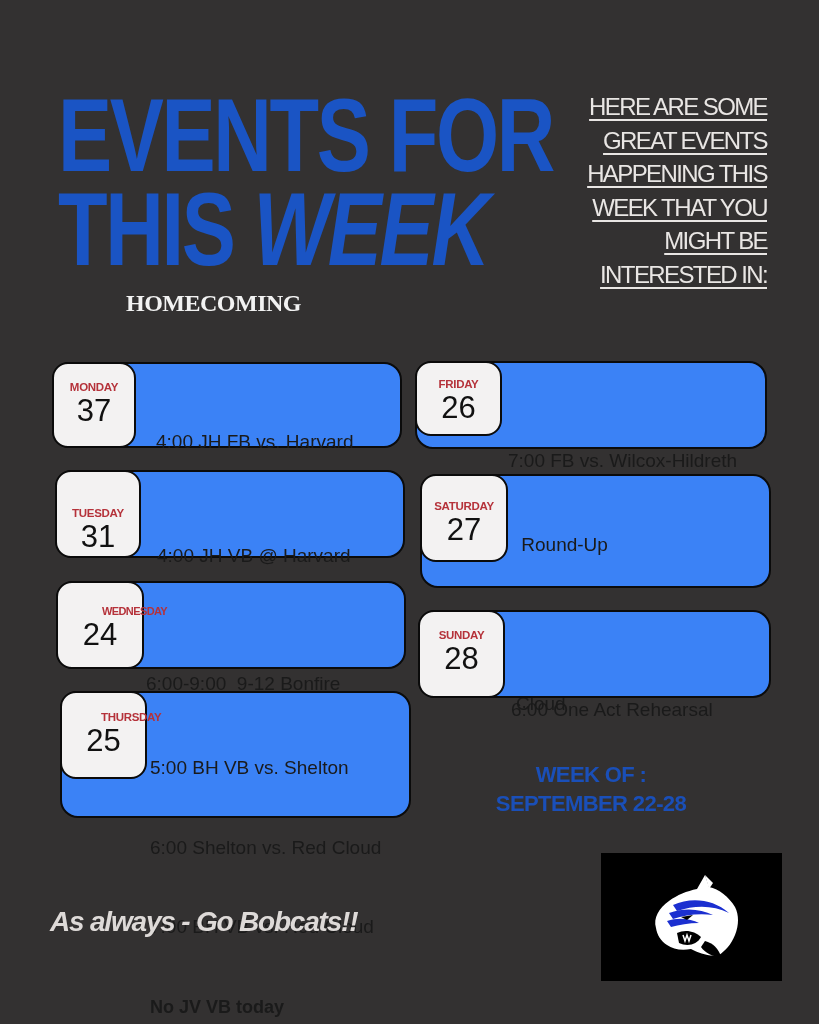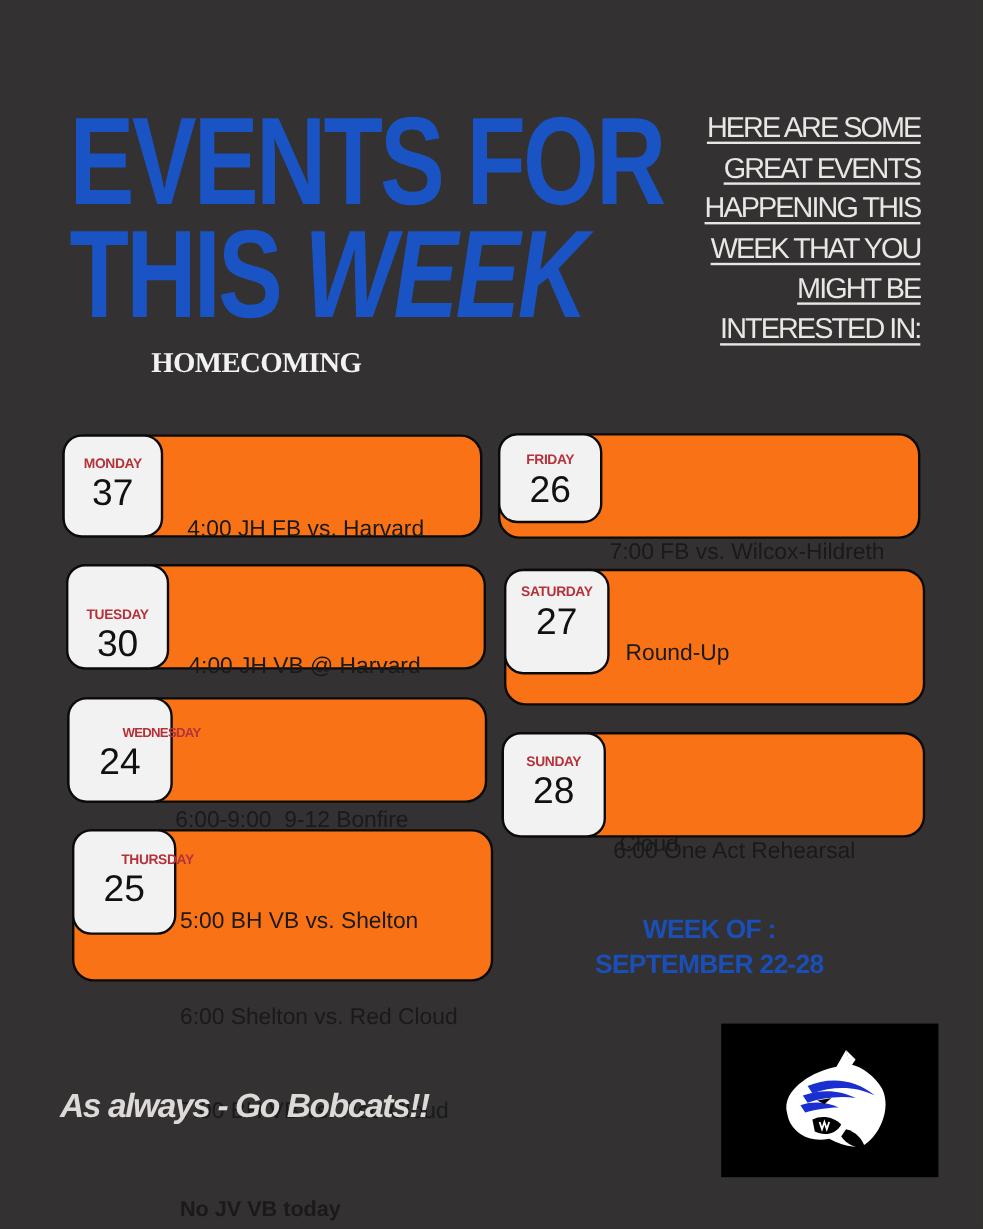--- a/index.html
+++ b/index.html
@@ -47,21 +47,21 @@
       letter-spacing: -1.6px;
     }
     .intro span {
       text-decoration: underline;
       text-decoration-thickness: 2px;
       text-underline-offset: 4px;
     }
 
     .card {
       position: absolute;
-      background: #f97316;
+      background: #3b82f6;
       border: 2.5px solid #0b0b0b;
       border-radius: 18px;
     }
     .datebox {
       position: absolute;
       left: -2px;
       top: -2px;
       background: #f3f2f2;
       border: 2.5px solid #0b0b0b;
       border-radius: 16px;
@@ -147,21 +147,21 @@
   </div>
   <div class="events" style="left:102px; top:12px;">
     <div>4:00 JH FB vs. Harvard</div>
     <div>4:00 JH VB @ Shelton</div>
   </div>
 </div>
 
 <div class="card" style="left:55px; top:470px; width:350px; height:88px;">
   <div class="datebox" style="width:86px; height:88px;">
     <span class="dayname" style="margin-top:35px;text-align:center;">TUESDAY</span>
-    <span class="daynum">30</span>
+    <span class="daynum">31</span>
   </div>
   <div class="events" style="left:100px; top:18px;">
     <div>4:00 JH VB @ Harvard</div>
     <div>4:30 XC @ Franklin</div>
   </div>
 </div>
 
 <div class="card" style="left:56px; top:581px; width:350px; height:88px;">
   <div class="datebox" style="width:88px; height:88px;">
     <span class="dayname" style="margin-top:22px; font-size:11px; letter-spacing:-0.6px;padding-left:44px;">WEDNESDAY</span>
@@ -190,21 +190,21 @@
     <span class="dayname" style="margin-top:15px;">FRIDAY</span>
     <span class="daynum">26</span>
   </div>
   <div class="events" style="left:91px; top:32px;">
     <div>7:00 FB vs. Wilcox-Hildreth</div>
   </div>
 </div>
 
 <div class="card" style="left:420px; top:474px; width:351px; height:114px;">
   <div class="datebox" style="width:88px; height:88px;">
-    <span class="dayname" style="margin-top:12px;">SATURDAY</span>
+    <span class="dayname" style="margin-top:24px;">SATURDAY</span>
     <span class="daynum">27</span>
   </div>
   <div class="events" style="left:94px; top:3px;">
     <div> Round-Up</div>
     <div>8:00-12:00 Homecoming</div>
     <div>Cloud</div>
   </div>
 </div>
 
 <div class="card" style="left:418px; top:610px; width:353px; height:88px;">

